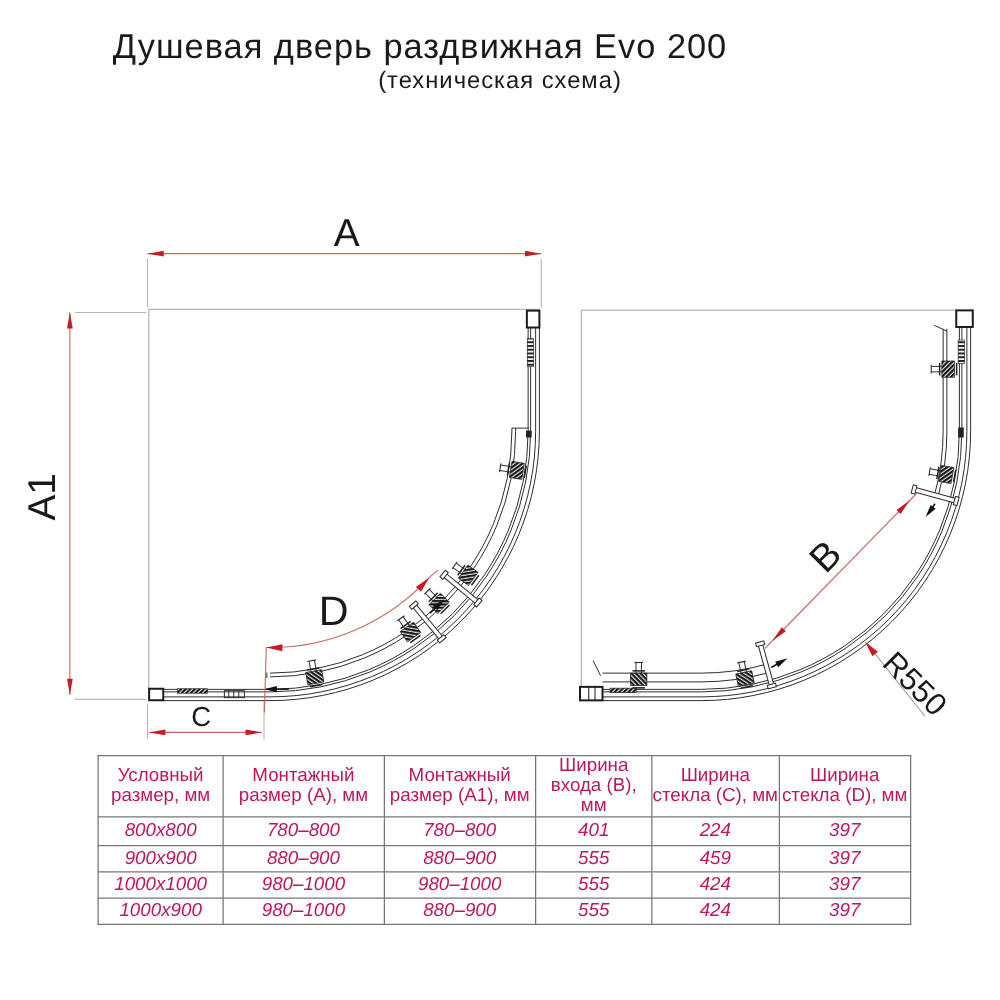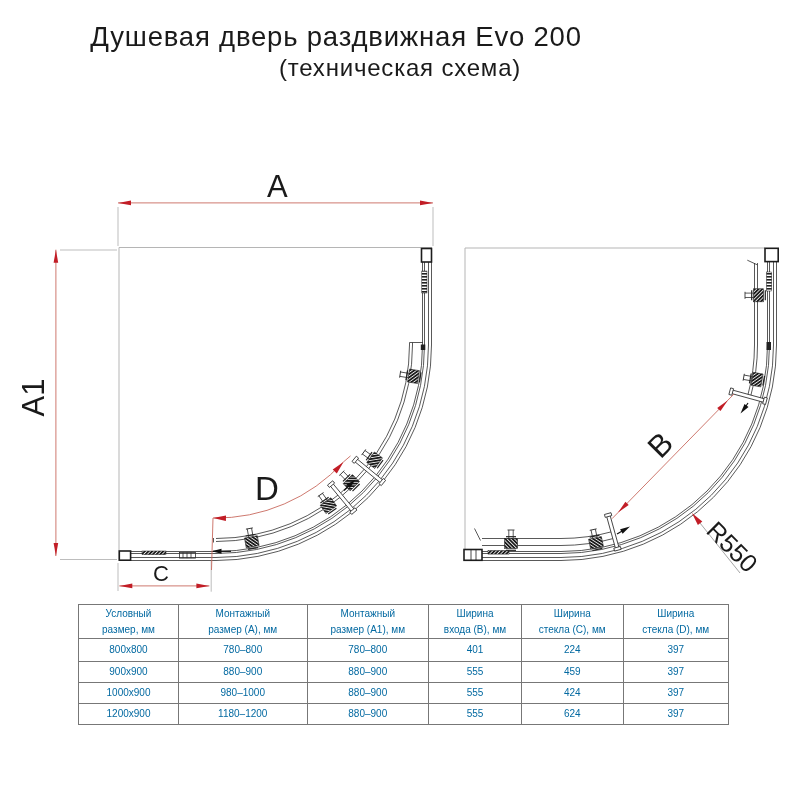--- a/index.html
+++ b/index.html
@@ -1,24 +1,24 @@
 <!DOCTYPE html>
 <html><head>
 <meta charset="utf-8">
 <style>
 html,body{margin:0;padding:0;background:#fff;}
 body{width:800px;height:800px;font-family:"Liberation Sans",sans-serif;}
 #page{position:relative;width:800px;height:800px;overflow:hidden;}
 .title1{position:absolute;left:0;top:21px;width:672px;text-align:center;font-size:27.5px;color:#1a1a1a;letter-spacing:0.8px;}
-.title2{position:absolute;left:0;top:54px;width:800px;text-align:center;font-size:24px;color:#1a1a1a;letter-spacing:0.8px;}
+.title2{position:absolute;left:0;top:54px;width:800px;text-align:center;font-size:19px;color:#1a1a1a;letter-spacing:0.8px;}
 #diag{position:absolute;left:0;top:0;}
-table.sz{position:absolute;left:78px;top:604px;border-collapse:collapse;table-layout:fixed;font-size:10px;color:#0369a1;}
+table.sz{position:absolute;left:78px;top:604px;border-collapse:collapse;table-layout:fixed;font-size:15px;color:#be185d;}
 table.sz td{border:1px solid #777;text-align:center;vertical-align:middle;padding:0;line-height:16px;}
 table.sz tr.hd td{height:33px;}
-table.sz tr.dt td{height:20.05px;}
+table.sz tr.dt td{height:20.05px;font-style:italic;}
 table.sz tr.dt1 td{height:22.3px;}
 </style>
 </head>
 <body>
 <div id="page">
 
 <div class="title1">Душевая дверь раздвижная Evo 200</div>
 
 <div class="title2">(техническая схема)</div>
 
@@ -242,35 +242,35 @@
 
 <tr class="dt">
           <td>900х900</td>
           <td>880–900</td>
           <td>880–900</td>
           <td>555</td>
           <td>459</td>
           <td>397</td>
         </tr>
 
+<tr class="dt">
+          <td>1000х1000</td>
+          <td>980–1000</td>
+          <td>980–1000</td>
+          <td>555</td>
+          <td>424</td>
+          <td>397</td>
+        </tr>
 
 
 <tr class="dt">
           <td>1000х900</td>
           <td>980–1000</td>
           <td>880–900</td>
           <td>555</td>
           <td>424</td>
           <td>397</td>
         </tr>
 
 
-<tr class="dt">
-          <td>1200х900</td>
-          <td>1180–1200</td>
-          <td>880–900</td>
-          <td>555</td>
-          <td>624</td>
-          <td>397</td>
-        </tr>
 </tbody>
     </table>
 </div>
 
 </body></html>

